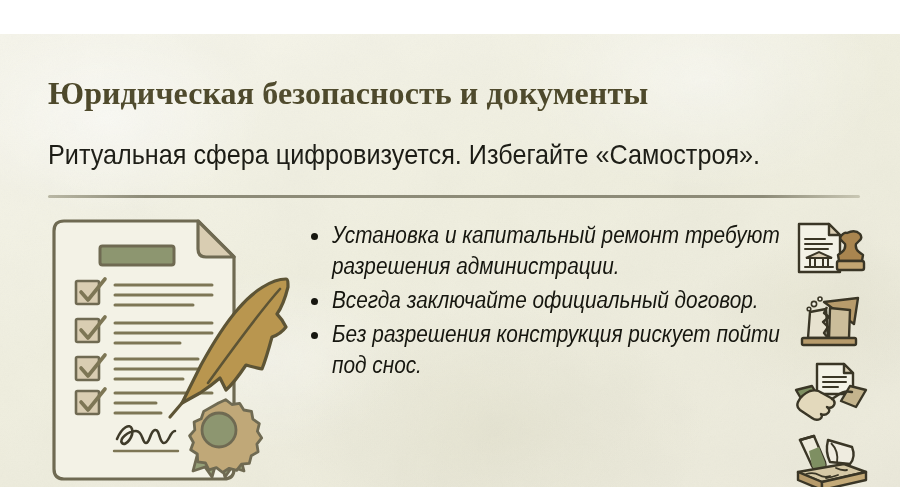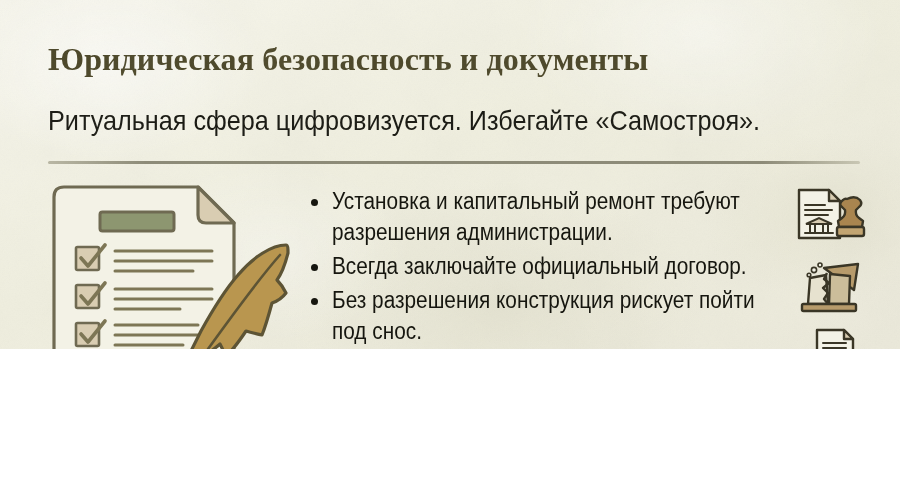--- a/index.html
+++ b/index.html
@@ -10,23 +10,24 @@
   body {
     width: 900px;
     height: 487px;
     overflow: hidden;
     font-family: "Liberation Sans", sans-serif;
   }
 
   #slide {
     position: relative;
     width: 900px;
-    height: 349px;
+    height: 453px;
     background: #22c55e;
     overflow: hidden;
+    margin-top: 34px;
   }
 
   
   #paper-texture {
     position: absolute;
     inset: 0;
     pointer-events: none;
     background:
       radial-gradient(ellipse 220px 140px at 12% 18%, rgba(255,255,255,0.55), rgba(255,255,255,0) 70%),
       radial-gradient(ellipse 260px 160px at 78% 10%, rgba(255,255,255,0.45), rgba(255,255,255,0) 70%),
@@ -104,20 +105,21 @@
   }
   .bullet-item {
     position: relative;
     padding-left: 26px;
     margin-bottom: 3px;
     color: #16160f;
     font-family: "Liberation Sans", sans-serif;
     font-weight: 400;
     font-size: 23.5px;
     line-height: 31px;
+    font-style: italic;
   }
   .bullet-item .bullet-text {
     display: block;
     transform: scaleX(0.885);
     transform-origin: left top;
     width: 113%;
   }
   .bullet-item::before {
     content: "";
     position: absolute;

